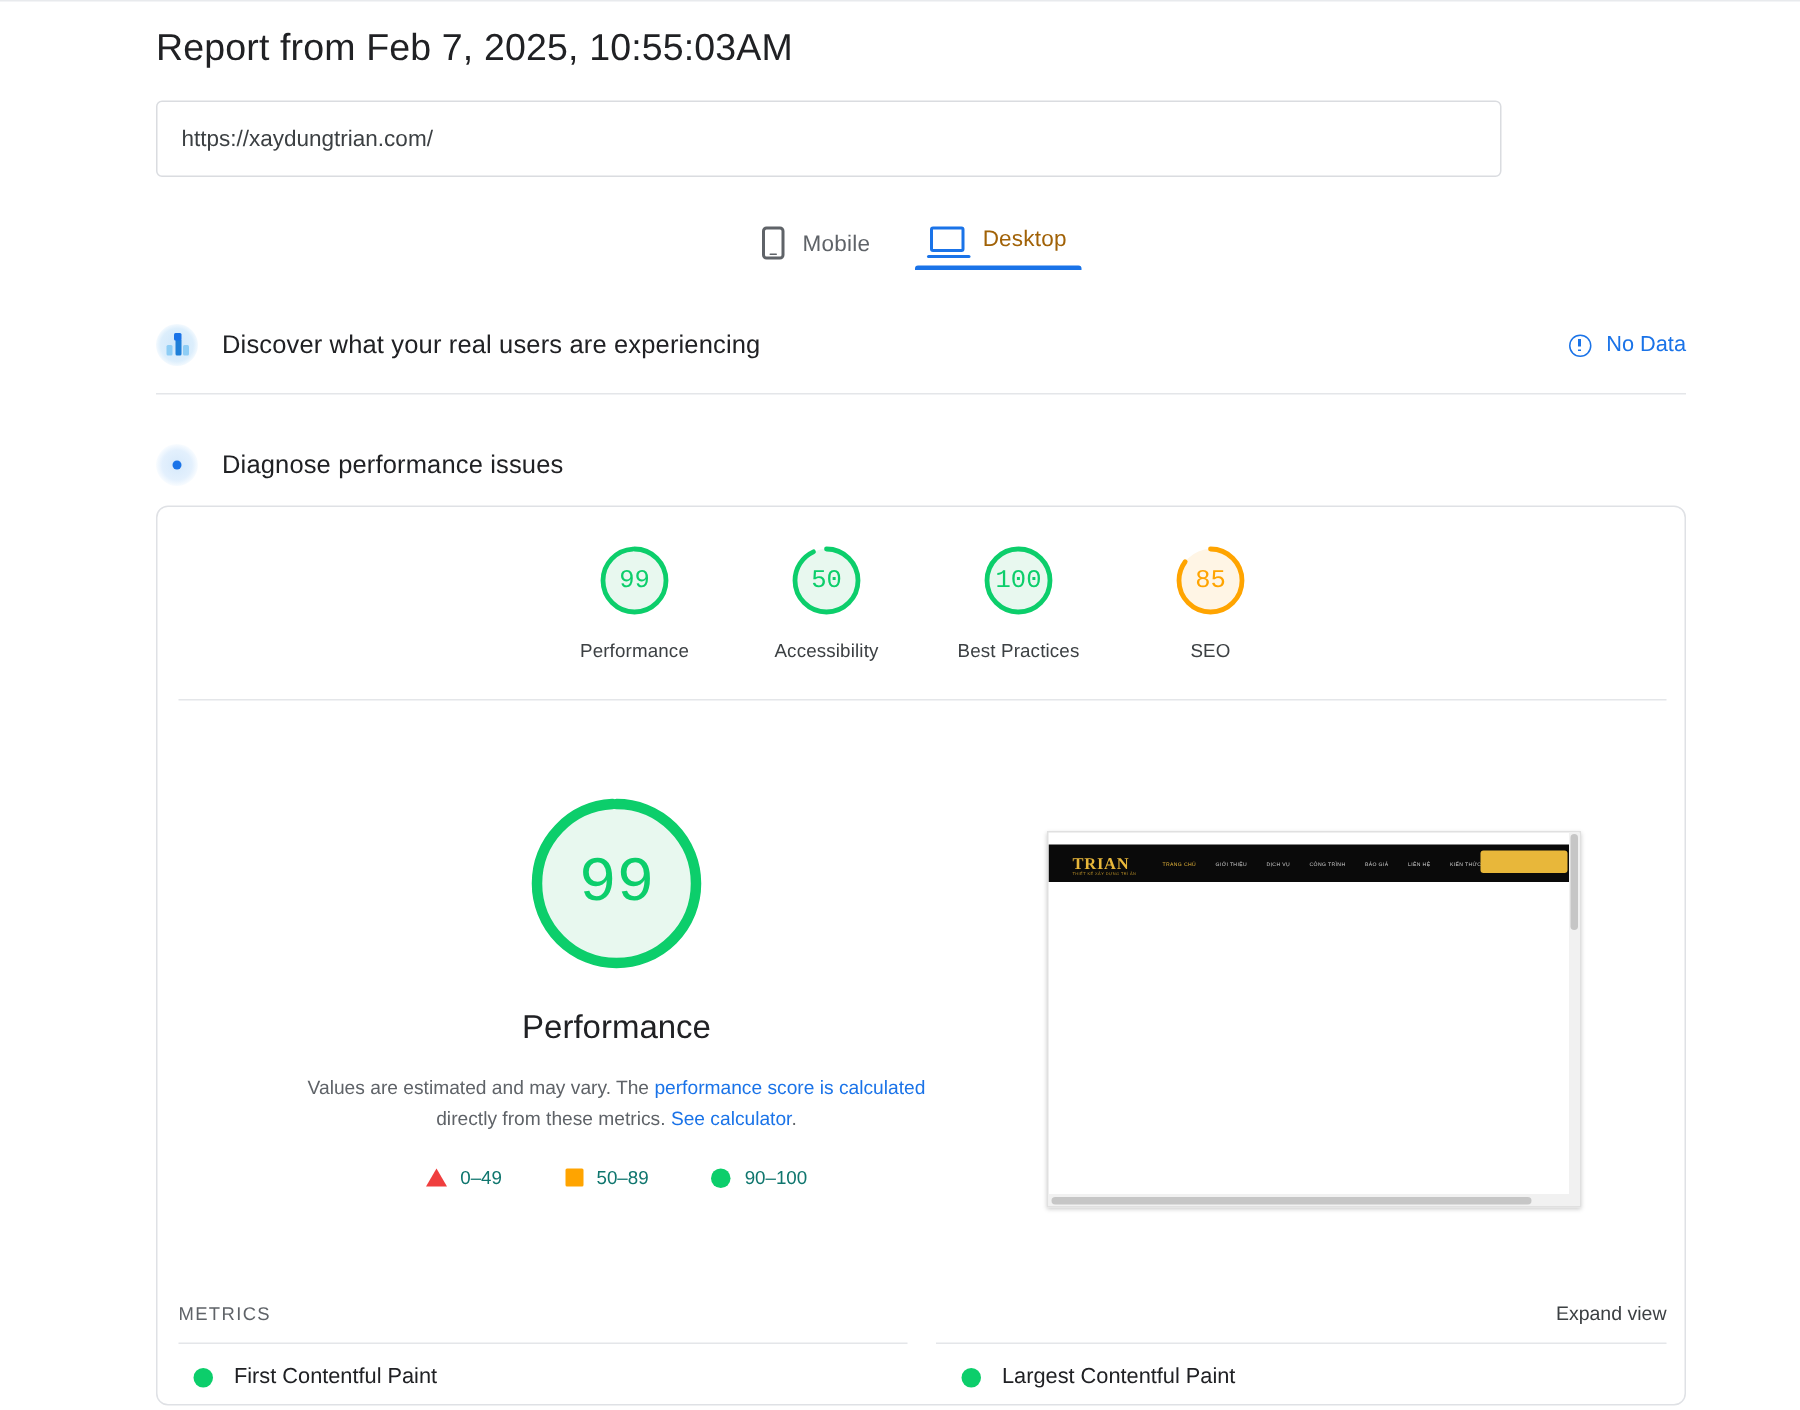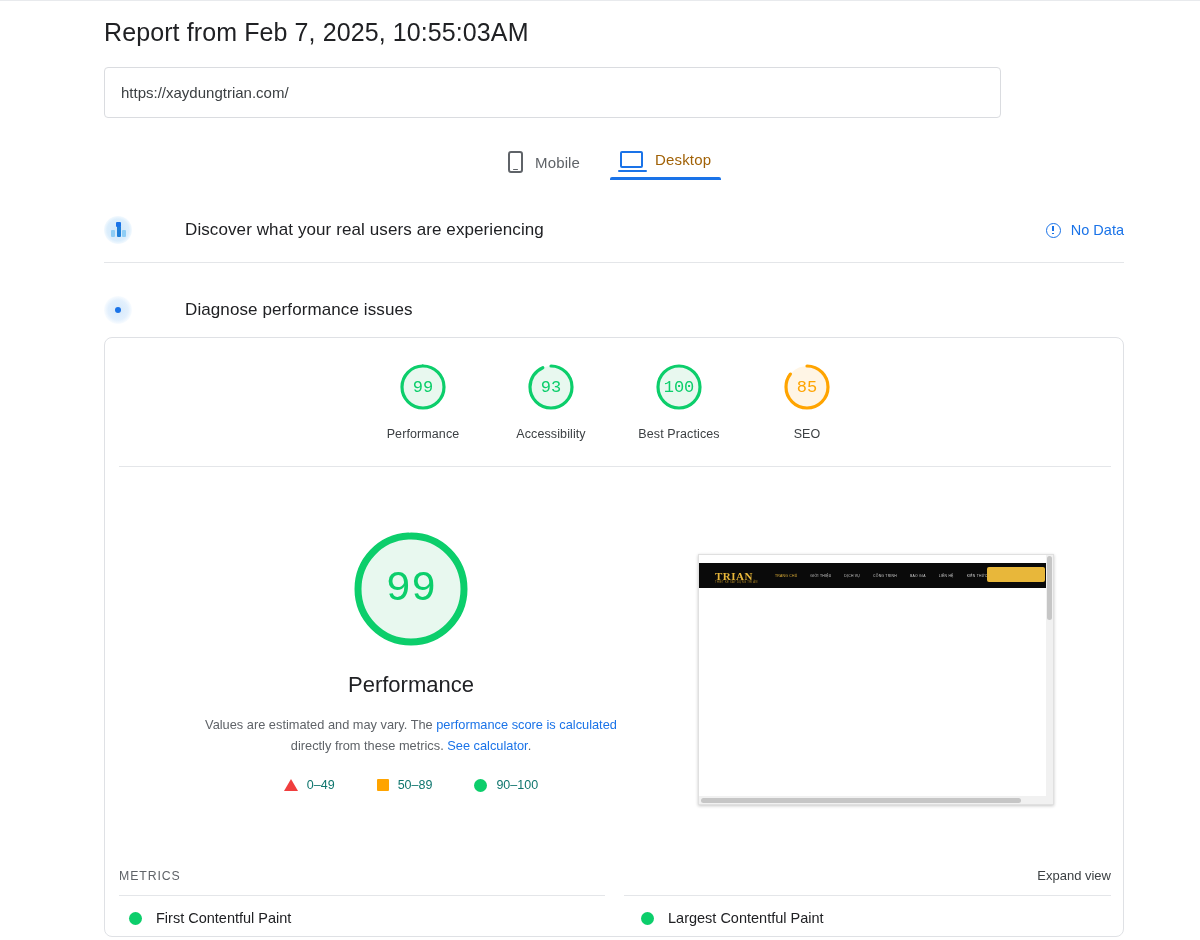--- a/index.html
+++ b/index.html
@@ -44,21 +44,21 @@
   .tab.active::after {
     content:""; position:absolute; left:-6px; right:-6px; bottom:0; height:3px;
     background:#1a73e8; border-radius:2px 2px 0 0;
   }
   .ico-mobile { width:15px; height:22px; border:2px solid #5f6368; border-radius:3px; position:relative; }
   .ico-mobile::after { content:""; position:absolute; left:3px; bottom:1px; width:5px; height:1.5px; background:#5f6368; border-radius:1px;}
   .ico-desktop { width:23px; height:17px; border:2px solid #1a73e8; border-radius:2px; position:relative; }
   .ico-desktop::after { content:""; position:absolute; left:-4px; top:17px; width:29px; height:2px; background:#1a73e8; border-radius:1px;}
 
   
-  .section-row { position:absolute; left:104px; width:1020px; display:flex; align-items:center;gap:37px; }
+  .section-row { position:absolute; left:104px; width:1020px; display:flex; align-items:center; }
   .row-discover { top:212px; height:36px; }
   .row-diagnose { top:292px; height:36px; }
   .row-sep { position:absolute; left:104px; top:262px; width:1020px; height:1px; background:#e4e6e9; }
   .sec-icon { width:28px; height:28px; border-radius:50%; flex:0 0 28px; position:relative; }
   .sec-icon.users {
     background: radial-gradient(circle at 50% 50%, #cfe7fb 0%, #dceefc 55%, rgba(235,246,254,0.25) 75%, rgba(255,255,255,0) 100%);
   }
   .sec-icon.users .b1, .sec-icon.users .b2, .sec-icon.users .b3 {
     position:absolute; bottom:7px; width:4px; background:#8ecdf5; border-radius:1px;
   }
@@ -205,21 +205,21 @@
         </div>
         <span class="gauge-name">Performance</span>
       </div>
 
       <div class="gauge-item">
         <div class="gauge-ring">
           <svg width="50" height="50" viewBox="0 0 50 50">
             <circle cx="25" cy="25" r="21" fill="#e8f8ef" stroke="none"></circle>
             <circle id="g1" cx="25" cy="25" r="21" fill="none" stroke="#0cce6b" stroke-width="3.2" stroke-linecap="round" stroke-dasharray="122.71060904921733 131.94689145077132"></circle>
           </svg>
-          <span class="gauge-val" id="g1v" style="color: rgb(12, 206, 107);">93</span>
+          <span class="gauge-val" id="g1v" style="color: rgb(12, 206, 107);">50</span>
         </div>
         <span class="gauge-name">Accessibility</span>
       </div>
 
       <div class="gauge-item">
         <div class="gauge-ring">
           <svg width="50" height="50" viewBox="0 0 50 50">
             <circle cx="25" cy="25" r="21" fill="#e8f8ef" stroke="none"></circle>
             <circle id="g2" cx="25" cy="25" r="21" fill="none" stroke="#0cce6b" stroke-width="3.2" stroke-linecap="round" stroke-dasharray="131.94689145077132 131.94689145077132"></circle>
           </svg>

